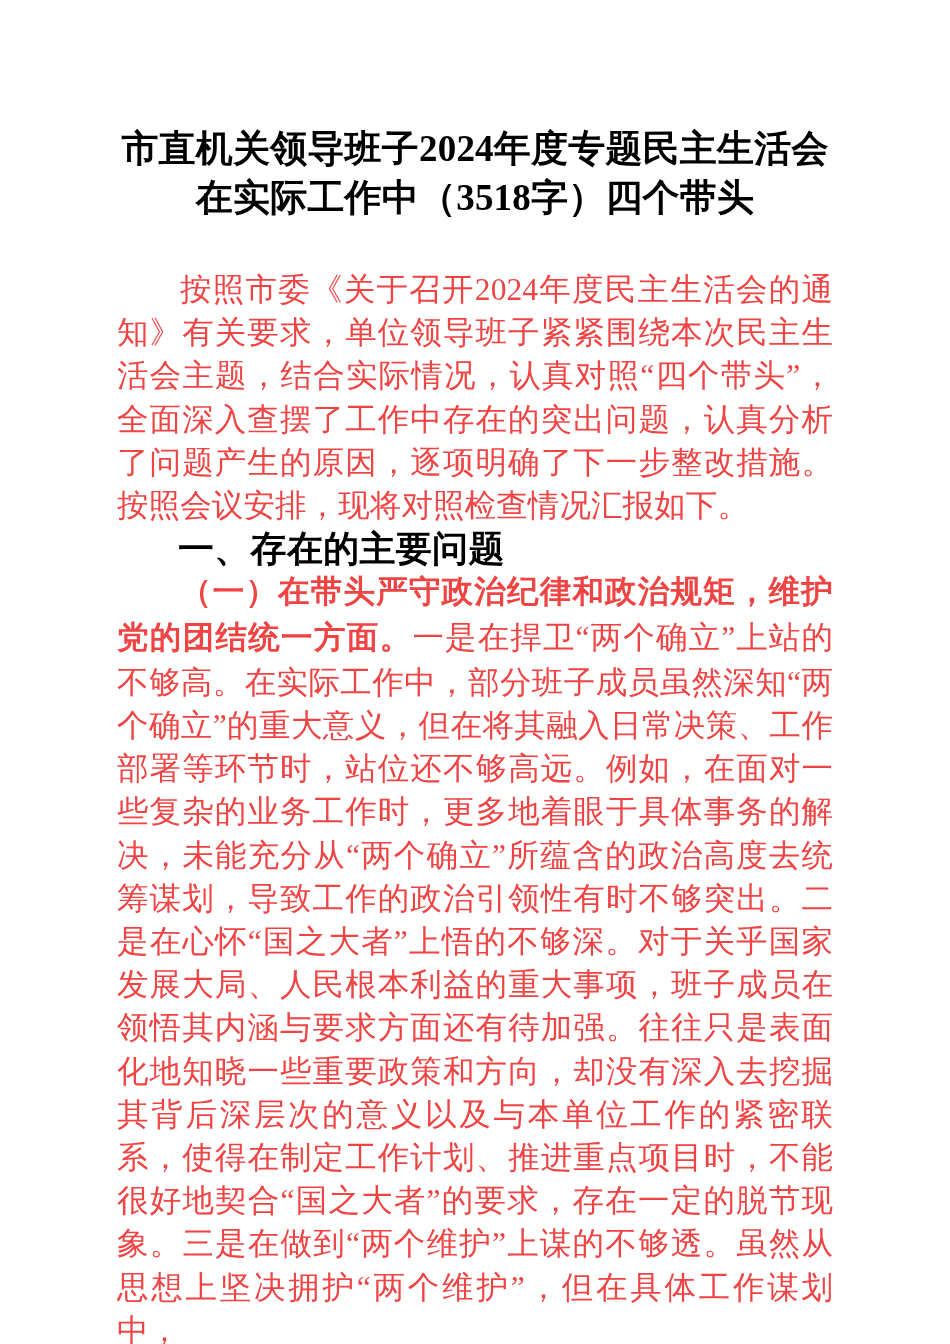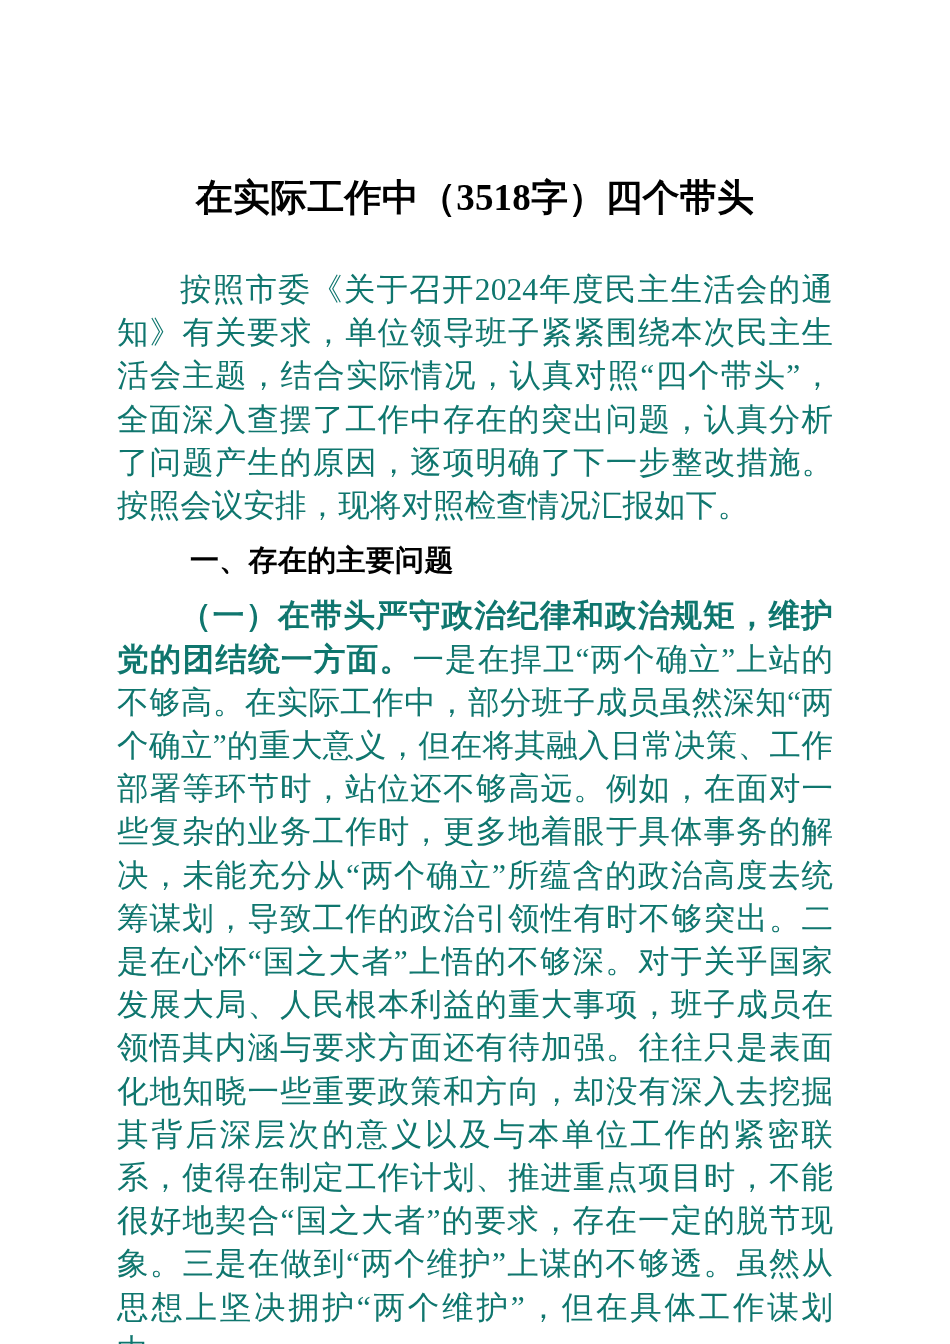--- a/index.html
+++ b/index.html
@@ -58,55 +58,55 @@
   p.para {
     margin: 0 0 0 0;
     padding: 0;
     font-family: "Liberation Serif", "DejaVu Serif", serif;
     font-size: 31.5px;
     line-height: 43.2px;
     text-align: justify;
     text-align-last: left;
     text-justify: inter-ideograph;
     text-indent: 63px;
-    color: #0f766e;
+    color: #ef4444;
     word-break: break-all;
     letter-spacing: 0.1px;
   }
   p.para.tight { letter-spacing: 0px; }
 
   
   h2.section-head {
-    margin: 12px;
+    margin: 0;
     padding: 0;
     font-family: "Liberation Sans", "DejaVu Sans", sans-serif;
     font-weight: bold;
-    font-size: 29px;
+    font-size: 36px;
     line-height: 43.2px;
     text-indent: 61px;
     text-align: left;
     color: #000000;
     letter-spacing: 0.3px;
   }
 
   
   .lead-in {
     font-weight: bold;
-    font-family: Liberation Serif, serif;
+    font-family: Liberation Mono, monospace;
     letter-spacing: 0.2px;
   }
 </style>
 </head>
 <body>
 
 <div class="page">
   <div class="content">
 
     <h1 class="doc-title">
-      <br>
+      <span>市直机关领导班子2024年度专题民主生活会</span><br>
       <span>在实际工作中（3518字）四个带头</span>
     </h1>
 
     <div class="body-block">
 
       <p class="para">按照市委《关于召开2024年度民主生活会的通知》有关要求，单位领导班子紧紧围绕本次民主生活会主题，结合实际情况，认真对照“四个带头”，全面深入查摆了工作中存在的突出问题，认真分析了问题产生的原因，逐项明确了下一步整改措施。按照会议安排，现将对照检查情况汇报如下。</p>
 
       <h2 class="section-head">一、存在的主要问题</h2>
 
       <p class="para tight"><span class="lead-in">（一）在带头严守政治纪律和政治规矩，维护党的团结统一方面。</span><span>一是在捍卫“两个确立”上站的不够高。在实际工作中，部分班子成员虽然深知“两个确立”的重大意义，但在将其融入日常决策、工作部署等环节时，站位还不够高远。例如，在面对一些复杂的业务工作时，更多地着眼于具体事务的解决，未能充分从“两个确立”所蕴含的政治高度去统筹谋划，导致工作的政治引领性有时不够突出。二是在心怀“国之大者”上悟的不够深。对于关乎国家发展大局、人民根本利益的重大事项，班子成员在领悟其内涵与要求方面还有待加强。往往只是表面化地知晓一些重要政策和方向，却没有深入去挖掘其背后深层次的意义以及与本单位工作的紧密联系，使得在制定工作计划、推进重点项目时，不能很好地契合“国之大者”的要求，存在一定的脱节现象。三是在做到“两个维护”上谋的不够透。虽然从思想上坚决拥护“两个维护”，但在具体工作谋划中，</span></p>

